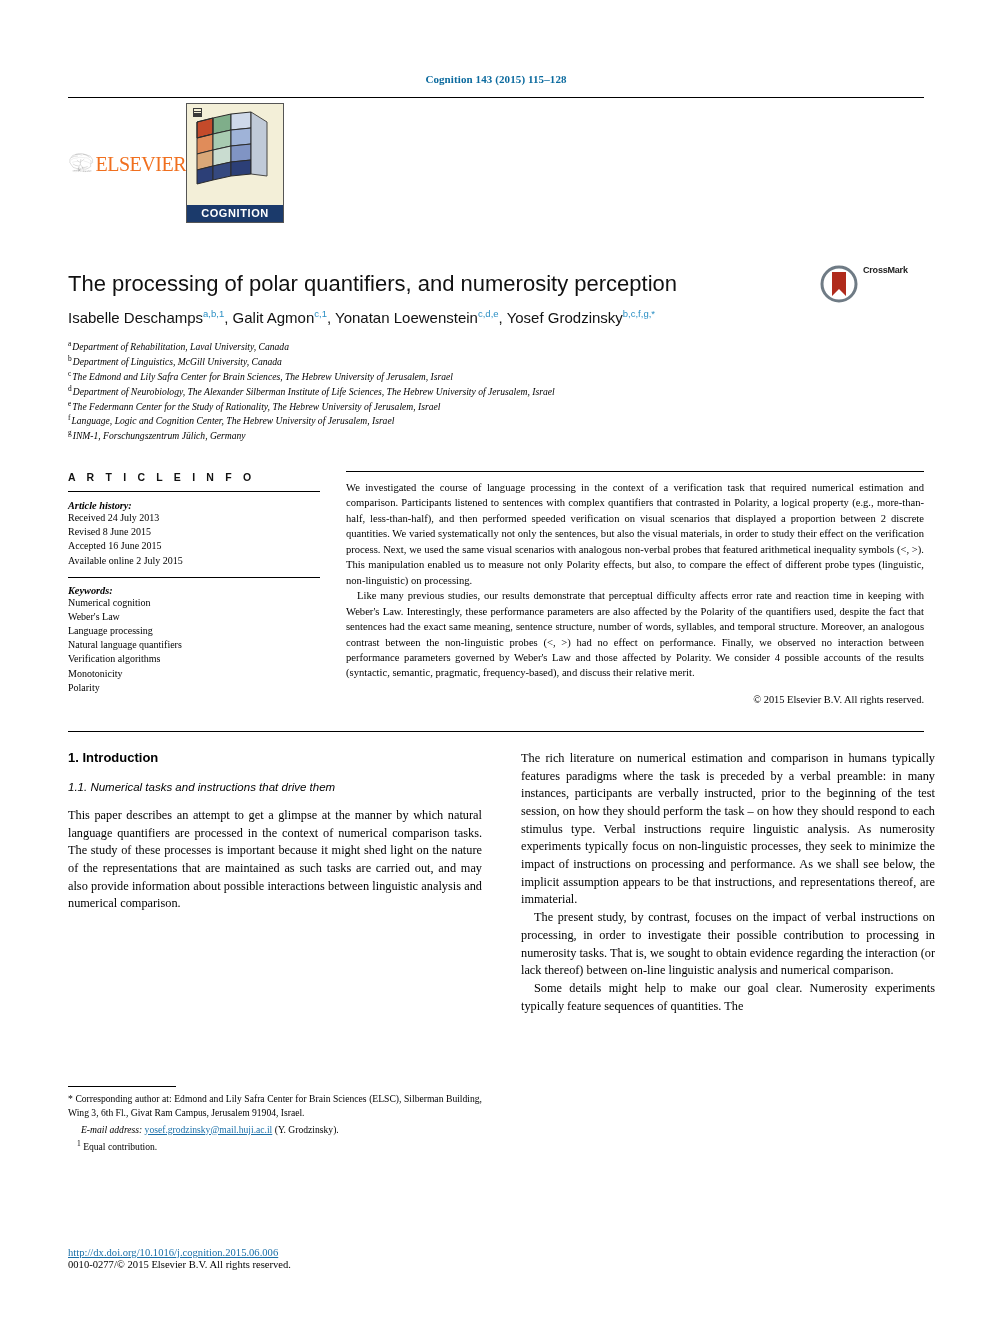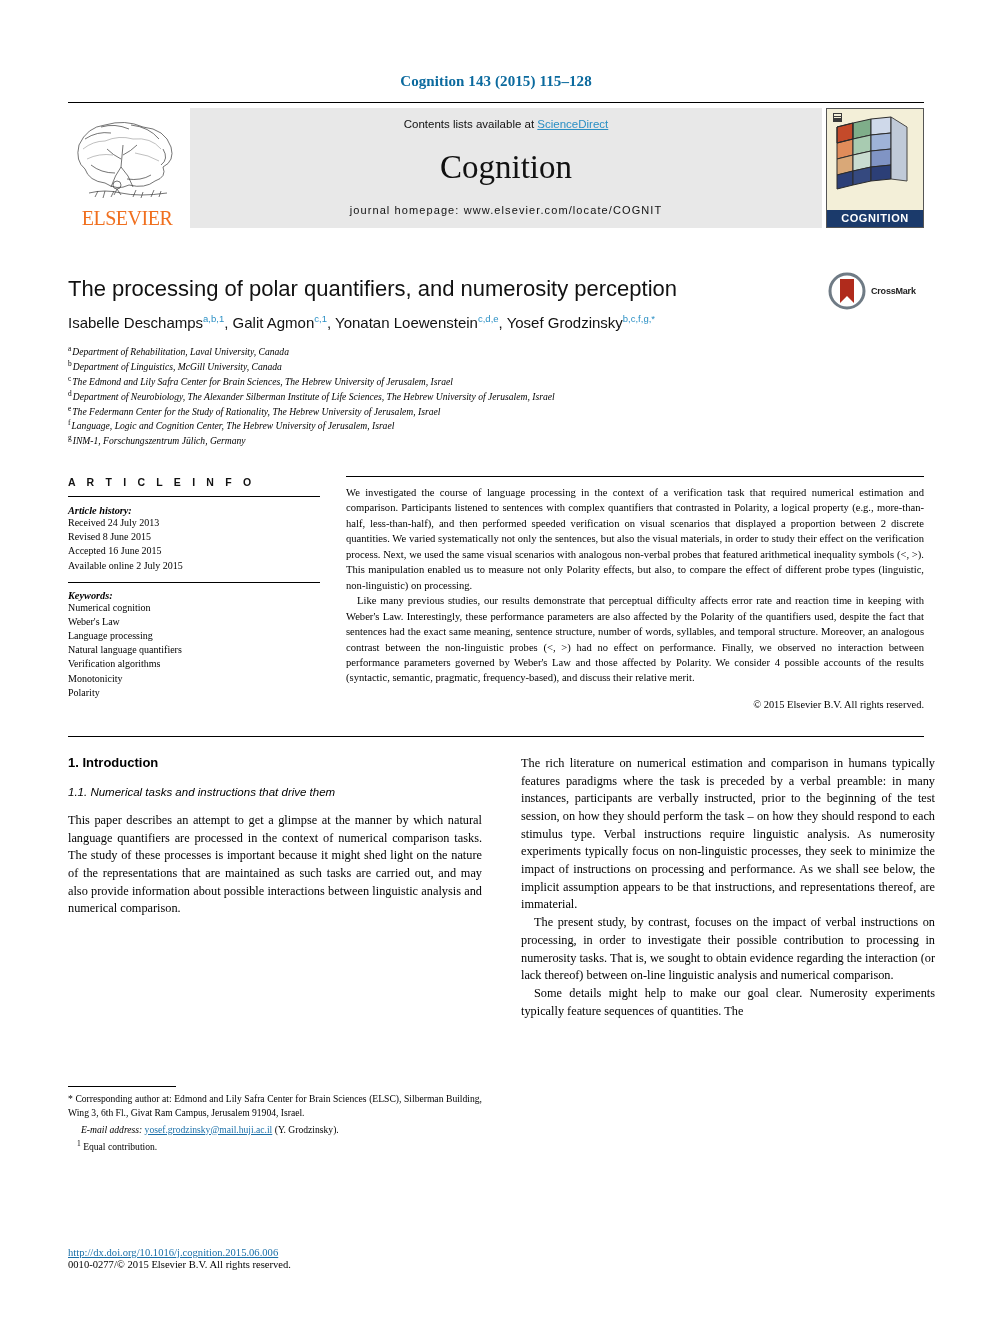--- a/index.html
+++ b/index.html
@@ -21,41 +21,41 @@
     width: 992px;
     height: 1323px;
     box-sizing: border-box;
     padding: 0 68px;
   }
 
   
   .running-head {
     text-align: center;
     color: #0b6a9e;
-    font-size: 15px;
+    font-size: 11px;
     font-weight: bold;
     padding-top: 73px;
     letter-spacing: .1px;
   }
 
   
   .masthead {
     margin-top: 12px;
     border-top: 1.6px solid #000;
     padding-top: 5px;
     display: flex;
     align-items: stretch;
     height: 120px;
   }
   .elsevier-logo {
     width: 118px;
     flex: 0 0 118px;
     position: relative;
     display: flex;
-    flex-direction: column;
+    flex-direction: row;
     justify-content: flex-end;
     align-items: center;
   }
   .tree-svg { width: 112px; height: 92px; display:block; }
   .elsevier-word {
     font-family: "Liberation Serif", serif;
     font-size: 20px;
     letter-spacing: -0.5px;
     color: #f06f1e;
     font-weight: normal;
@@ -128,26 +128,26 @@
   }
   .authors {
     font-family: "Liberation Sans", sans-serif;
     font-size: 15px;
     margin-top: 11px;
     color: #111;
   }
   .authors sup { font-size: 9.5px; color: #2a8fc4; vertical-align: super; }
   .crossmark {
     position: absolute;
-    right: 0;
+    right: 8px;
     top: -6px;
     width: 96px;
     height: 42px;
     display: flex;
-    align-items: center;
+    align-items: flex-start;
     gap: 5px;
   }
   .crossmark-text {
     font-family: "Liberation Sans", sans-serif;
     font-size: 9px;
     font-weight: bold;
     color: #222;
     letter-spacing: -.2px;
   }
 
@@ -292,27 +292,20 @@
           <path d="M46 74 l-3 6 M46 74 l4 6"></path>
         </g>
         <g stroke="#555" stroke-width="0.5" fill="none" opacity="0.75">
           <path d="M12 34 Q22 26 34 26 Q48 20 62 24 Q80 22 90 34"></path>
           <path d="M16 44 Q28 38 42 40 M64 38 Q78 40 88 46"></path>
         </g>
       </svg>
       <div class="elsevier-word">ELSEVIER</div>
     </div>
 
-    <div class="journal-band">
-      <div class="contents-line">
-        <span>Contents lists available at </span><a class="sd" href="#">ScienceDirect</a>
-      </div>
-      <div class="journal-title">Cognition</div>
-      <div class="homepage-line">journal homepage: www.elsevier.com/locate/COGNIT</div>
-    </div>
 
     <div class="cognition-badge">
       <div class="badge-art">
         <svg viewBox="0 0 96 88" width="96" height="88">
           <rect x="0" y="0" width="96" height="88" fill="#f3efd8"></rect>
           <g stroke="#2b2b2b" stroke-width="1">
             <polygon points="10,18 26,14 26,30 10,34" fill="#c44a2a"></polygon>
             <polygon points="26,14 44,10 44,26 26,30" fill="#7fae8a"></polygon>
             <polygon points="44,10 64,8 64,24 44,26" fill="#cfd9ea"></polygon>
             <polygon points="10,34 26,30 26,46 10,50" fill="#e08c5a"></polygon>

